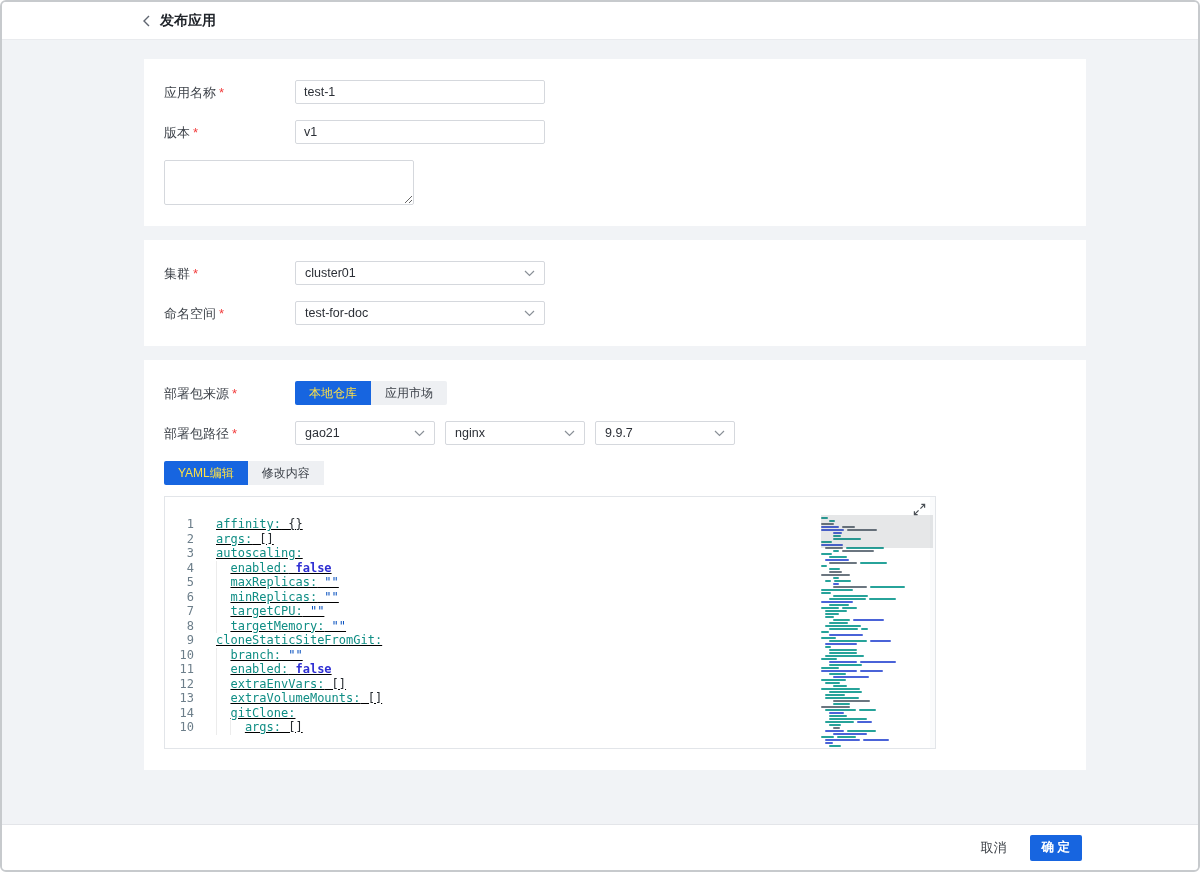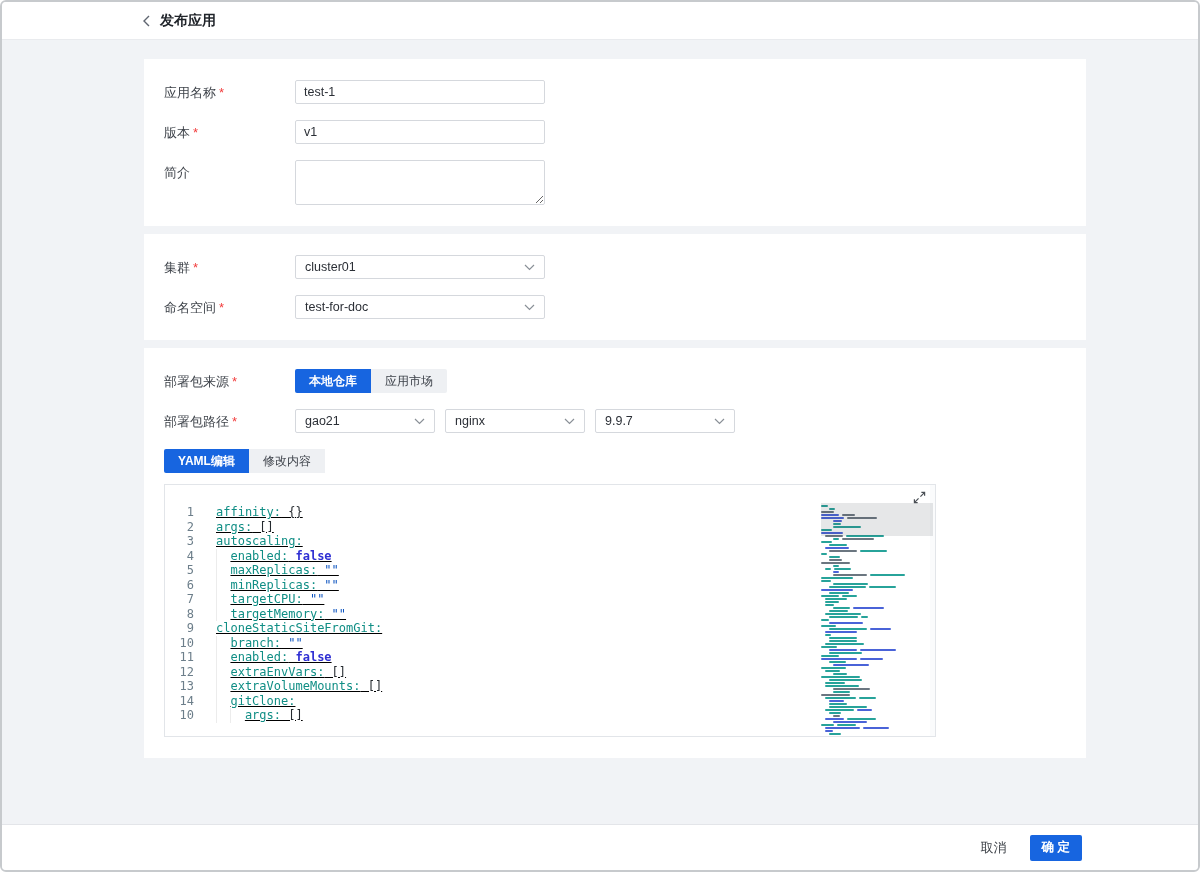--- a/index.html
+++ b/index.html
@@ -15,21 +15,21 @@
   
   .topbar {
     height:38px; background:#fff; border-bottom:1px solid #e9ebee;
     display:flex; align-items:center; padding-left:140px; gap:9px;
   }
   .back { display:flex; align-items:center; cursor:pointer; }
   .page-title { font-size:14px; font-weight:600; color:#20242a; }
 
   
   .content { padding:19px 0 0 142px; }
-  .card { width:942px; background:#fff; padding:21px 20px; margin-bottom:8px; }
+  .card { width:942px; background:#fff; padding:21px 20px; margin-bottom:14px; }
 
   .row { display:flex; margin-bottom:16px; }
   .row:last-child { margin-bottom:0; }
   .flabel { width:131px; flex:0 0 131px; font-size:13px; color:#3e434a; padding-top:4px; }
   .req { color:#f23c3c; margin-left:3px; }
 
   input.ti {
     width:250px; height:24px; border:1px solid #d5d8dd; border-radius:2px;
     padding:0 8px; font-size:12.5px; color:#2b2f36; outline:none;
     font-family:"Liberation Sans",sans-serif; background:#fff;
@@ -46,21 +46,21 @@
     padding:0 9px; font-size:12.5px; color:#2b2f36; cursor:pointer;
   }
   .sel.narrow { width:140px; }
   .selgroup { display:flex; gap:10px; }
 
   .tgroup { display:flex; border-radius:2px; overflow:hidden; }
   .tab {
     height:24px; padding:0 14px; display:flex; align-items:center;
     background:#eef0f3; color:#3c4149; font-size:12px; cursor:pointer; white-space:nowrap;
   }
-  .tab.active { background:var(--primary,#1765e0); color:#ffffff; font-weight:700; }
+  .tab.active { background:var(--primary,#1765e0); color:#fde047; font-weight:400; }
 
   
   .editor {
     position:relative; width:772px; height:253px; margin-top:11px;
     border:1px solid #e2e5e9; background:#fff; overflow:hidden;
   }
   .expand { position:absolute; top:5px; right:9px; cursor:pointer; z-index:5; }
   .code-area {
     position:absolute; top:20px; left:0; right:0;
     font-family:"DejaVu Sans Mono","Liberation Mono",monospace;
@@ -123,23 +123,20 @@
         </div>
         <input class="ti" value="test-1" style="">
       </div>
       <div class="row">
         <div class="flabel">
           <span>版本</span><span class="req">*</span>
         </div>
         <input class="ti" value="v1" style="">
       </div>
       <div class="row">
-        <div class="flabel">
-          <span>简介</span>
-        </div>
         <textarea class="ta" style=""></textarea>
       </div>
     </div>
 
     <div class="card">
       <div class="row">
         <div class="flabel">
           <span>集群</span><span class="req">*</span>
         </div>
         <div class="sel">

